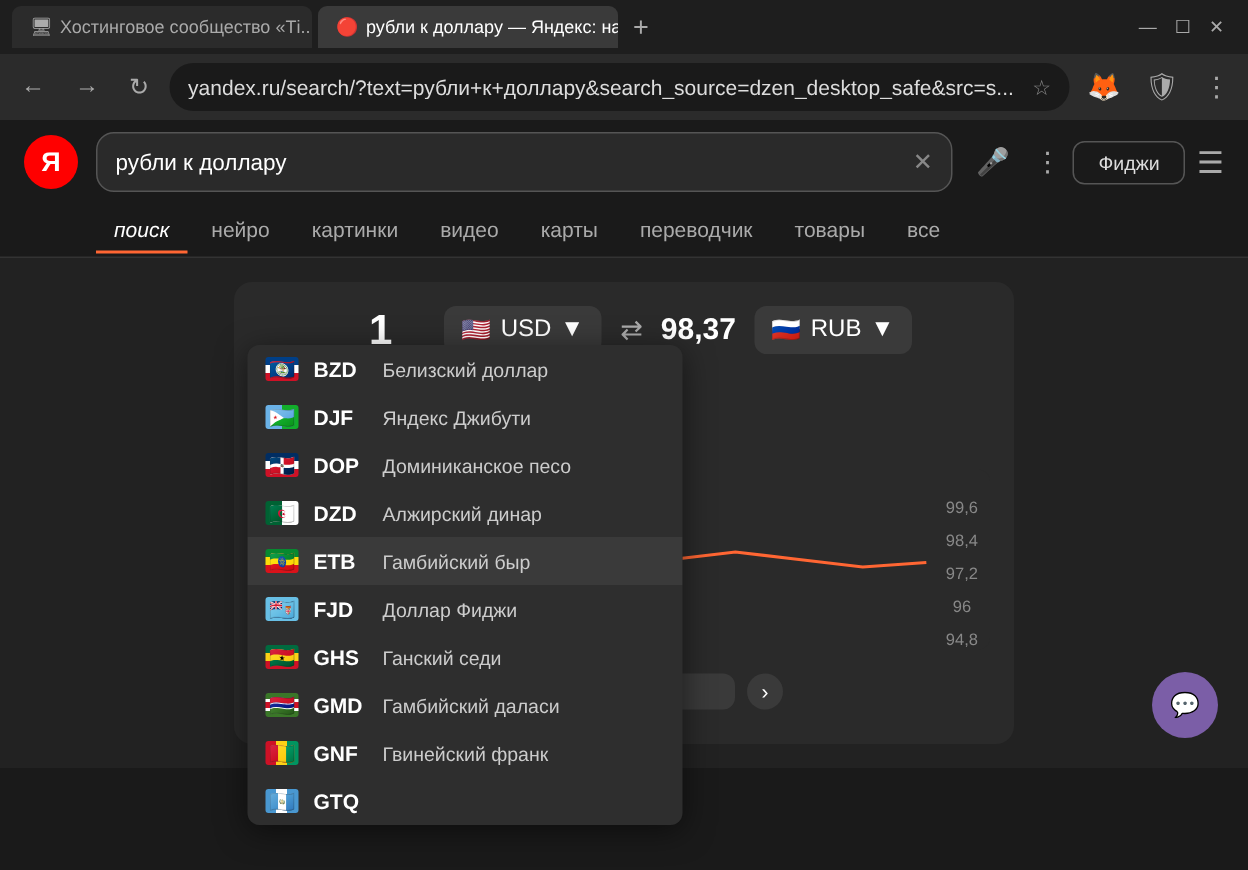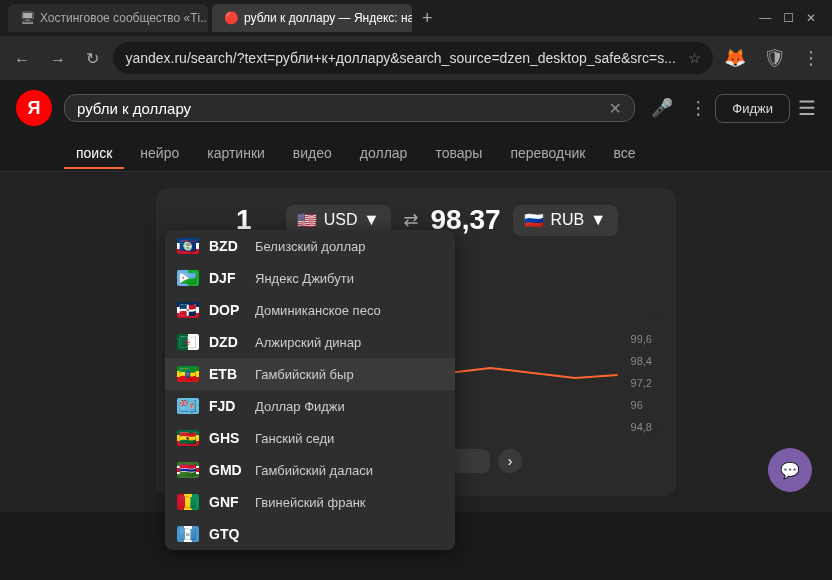--- a/index.html
+++ b/index.html
@@ -175,21 +175,21 @@
     }
 
     .search-bar {
       flex: 1;
       display: flex;
       align-items: center;
       background: #2a2a2a;
       border: 1px solid #555;
       border-radius: 12px;
       padding: 0 12px;
-      height: 28px;
+      height: 40px;
       gap: 8px;
     }
 
     .search-input {
       flex: 1;
       background: none;
       border: none;
       outline: none;
       color: #fff;
       font-size: 15px;
@@ -256,20 +256,21 @@
       font-size: 14px;
       color: #aaa;
       cursor: pointer;
       border-bottom: 2px solid transparent;
       white-space: nowrap;
     }
 
     .nav-tab.active {
       color: #fff;
       border-bottom: 2px solid #f63;
+      font-style: italic;
     }
 
     
     .main-content {
       background: #222;
       padding: 16px;
       position: relative;
     }
 
     
@@ -312,21 +313,21 @@
 
     .swap-btn {
       background: none;
       border: none;
       color: #aaa;
       font-size: 18px;
       cursor: pointer;
     }
 
     .result-amount {
-      font-size: 28px;
+      font-size: 20px;
       font-weight: bold;
       color: #fff;
     }
 
     .currency-select-rub {
       display: flex;
       align-items: center;
       gap: 6px;
       background: #3a3a3a;
       border-radius: 8px;
@@ -372,21 +373,21 @@
 
     .chart-values {
       position: absolute;
       right: 8px;
       top: 20px;
       display: flex;
       flex-direction: column;
       gap: 10px;
       font-size: 11px;
       color: #888;
-      text-align: left;
+      text-align: center;
     }
 
     
     .dropdown-overlay {
       position: absolute;
       top: 58px;
       left: 165px;
       background: #2e2e2e;
       border-radius: 8px;
       width: 290px;
@@ -583,27 +584,27 @@
     <div class="nav-tab">
       <span>нейро</span>
     </div>
     <div class="nav-tab">
       <span>картинки</span>
     </div>
     <div class="nav-tab">
       <span>видео</span>
     </div>
     <div class="nav-tab">
-      <span>доллар</span>
+      <span>карты</span>
+    </div>
+    <div class="nav-tab">
+      <span>переводчик</span>
     </div>
     <div class="nav-tab">
       <span>товары</span>
-    </div>
-    <div class="nav-tab">
-      <span>переводчик</span>
     </div>
     <div class="nav-tab">
       <span>все</span>
     </div>
   </div>
 
   <div class="main-content">
 
     <div class="converter-widget">
       <div class="converter-row">

